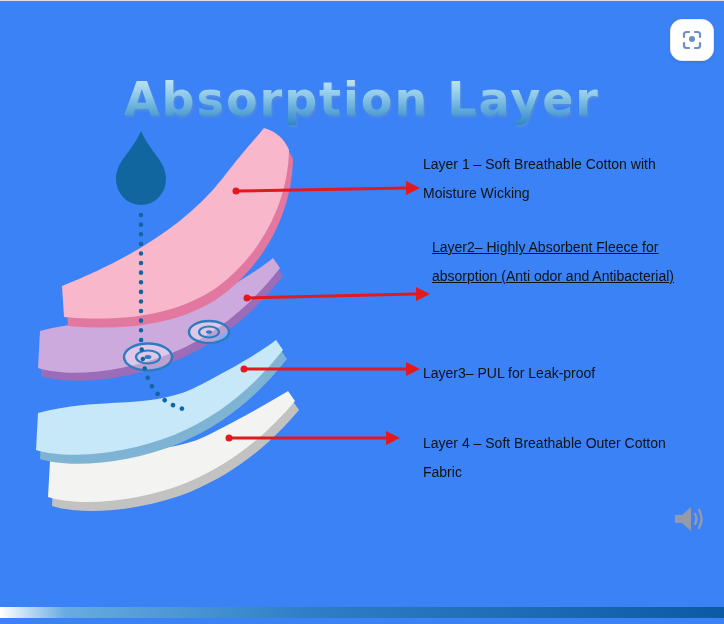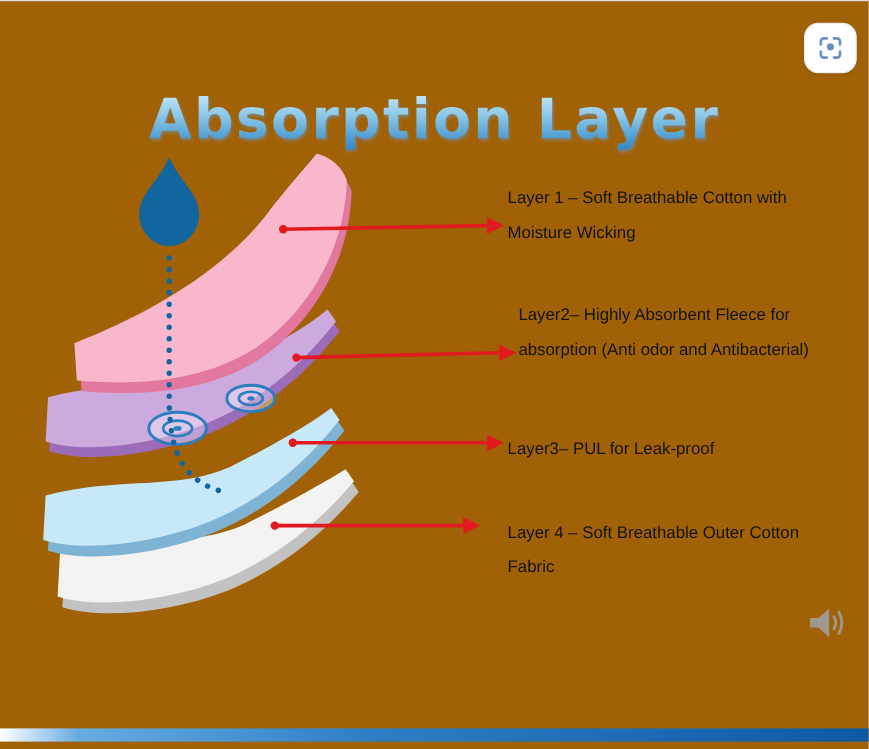--- a/index.html
+++ b/index.html
@@ -1,35 +1,35 @@
 <!DOCTYPE html>
 <html><head>
 <meta charset="utf-8">
 <style>
   html,body { margin:0; padding:0; background:#ffffff; }
   .slide {
-    position:relative; width:724px; height:624px; background:#a16207;
+    position:relative; width:724px; height:624px; background:#3b82f6;
     overflow:hidden; font-family:"Liberation Sans", sans-serif;
     border-top:1px solid #e0e0e0;
   }
   .title {
     position:absolute; top:40px; left:50%; transform:translateX(-50%);
     white-space:nowrap;
     font-family:"DejaVu Sans", sans-serif; font-weight:700;
     font-size:46px; letter-spacing:2px;
     background:linear-gradient(180deg,#d4f1fd 0%, #8cc8e8 45%, #2b85c6 100%);
     -webkit-background-clip:text; background-clip:text; color:transparent;
     filter:drop-shadow(1px 2px 1px rgba(110,150,195,.55));
   }
   .diagram { position:absolute; left:0; top:0; }
   .anno {
     position:absolute; font-size:14px; line-height:29px; color:#121212;
   }
   .anno-1 { left:423px; top:149px; width:252px; }
-  .anno-2 { left:432px; top:247px; width:264px; }
+  .anno-2 { left:432px; top:232px; width:264px;text-decoration:underline; }
   .anno-3 { left:423px; top:358px; width:300px; white-space:nowrap; }
   .anno-4 { left:423px; top:428px; width:252px; }
   .scan-btn {
     position:absolute; left:670px; top:18px; width:42px; height:40px;
     background:#ffffff; border:1px solid #ececec; border-radius:12px;
     box-shadow:0 1px 3px rgba(0,0,0,.10);
     display:flex; align-items:center; justify-content:center; cursor:pointer;
   }
   .vol-btn {
     position:absolute; left:664px; top:496px; width:50px; height:44px;

